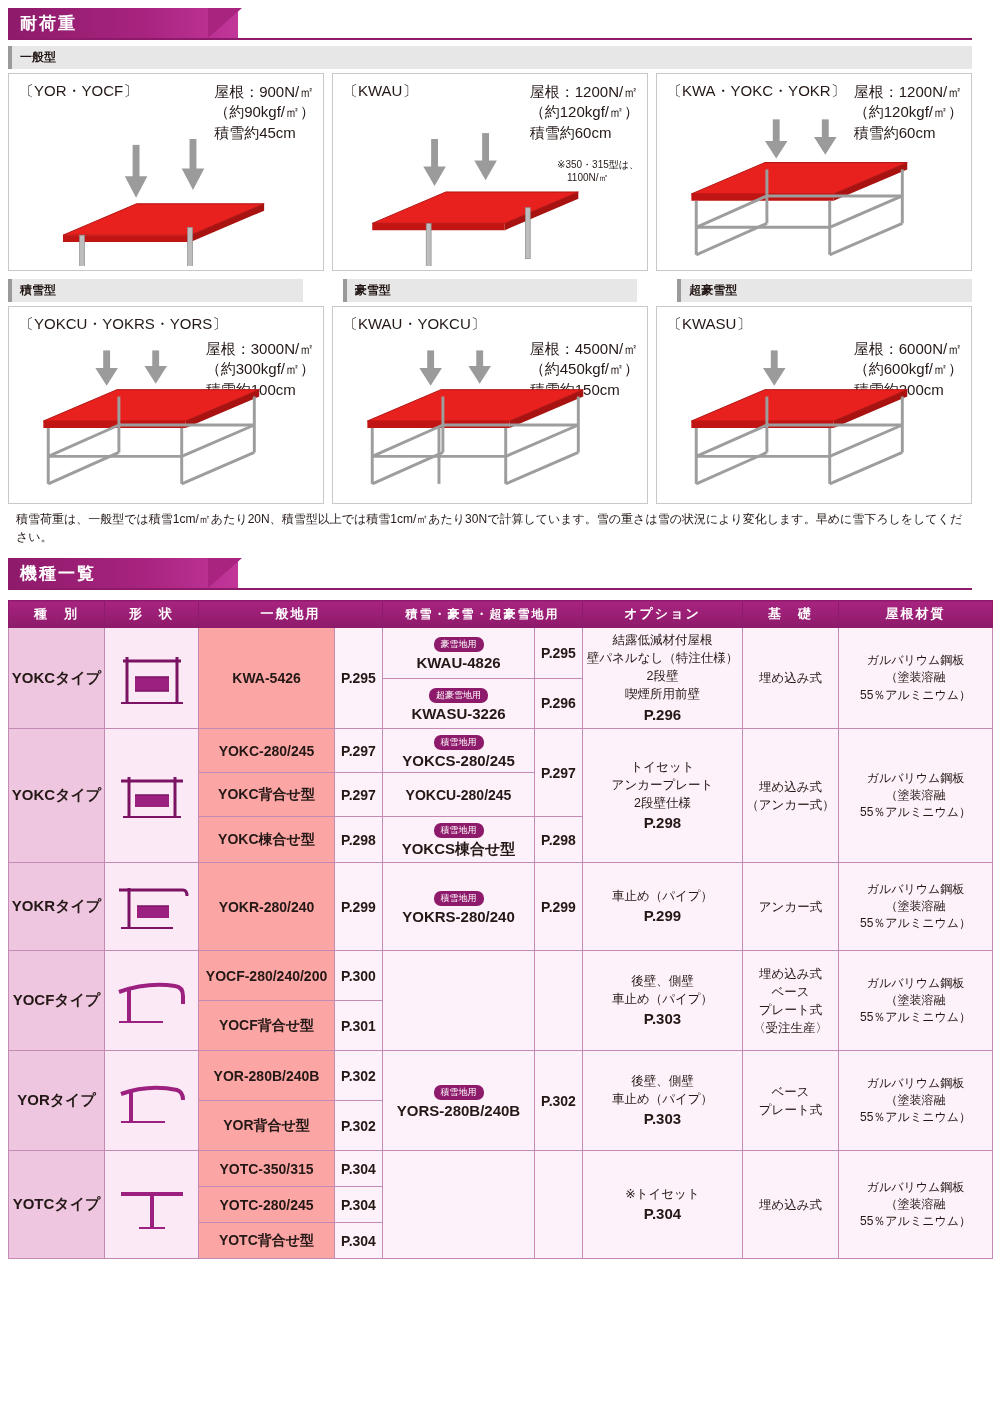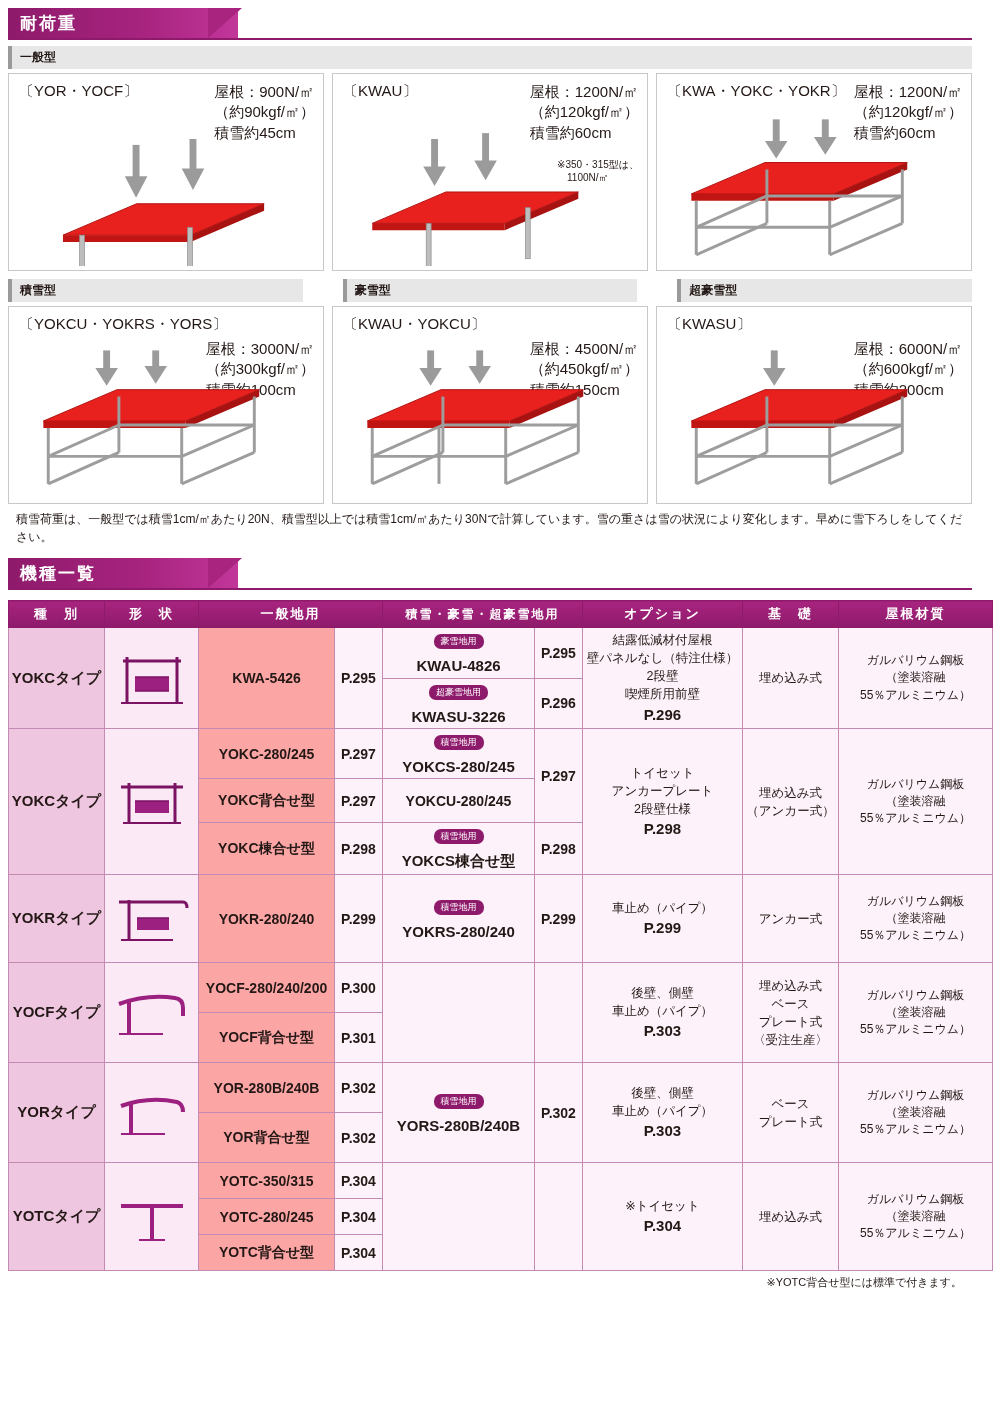--- a/index.html
+++ b/index.html
@@ -70,21 +70,21 @@
   td.typecell{background:#efc6e0;font-size:15px;font-weight:bold;color:#5b1048;}
   td.shape{background:#fbeaf5;}
   td.general{background:#fca5a5;font-size:14px;}
   td.page{background:#fdf2f9;font-size:14px;font-weight:bold;width:46px;}
   td.snow{background:#fdf2f9;font-size:14px;}
   td.opt{background:#fdf2f9;font-size:12.5px;line-height:1.45;}
   td.base{background:#fdf2f9;font-size:12.5px;line-height:1.45;}
   td.roof{background:#fdf2f9;font-size:12px;line-height:1.45;}
   .badge{
     display:inline-block;background:#8e1a6b;color:#fff;font-size:9px;
-    border-radius:7px;padding:1px 7px;margin-bottom:8px;letter-spacing:0;
+    border-radius:7px;padding:1px 7px;margin-bottom:2px;letter-spacing:0;
   }
   .big{font-size:15px;font-weight:bold;}
   .tail-note{font-size:11px;text-align:right;margin:4px 10px 10px 0;}
   .shape-svg{display:block;margin:0 auto;}
 </style>
 </head>
 <body>
 
 <div class="page">
 
@@ -513,16 +513,15 @@
         <tr style="height:36px">
           <td class="general big">YOTC-280/245</td>
           <td class="page">P.304</td>
         </tr>
         <tr style="height:36px">
           <td class="general big">YOTC背合せ型</td>
           <td class="page">P.304</td>
         </tr>
       </tbody>
     </table>
-    <div class="tail-note">※YOTC背合せ型には標準で付きます。</div>
   </div>
 
 </div>
 
 </body></html>

